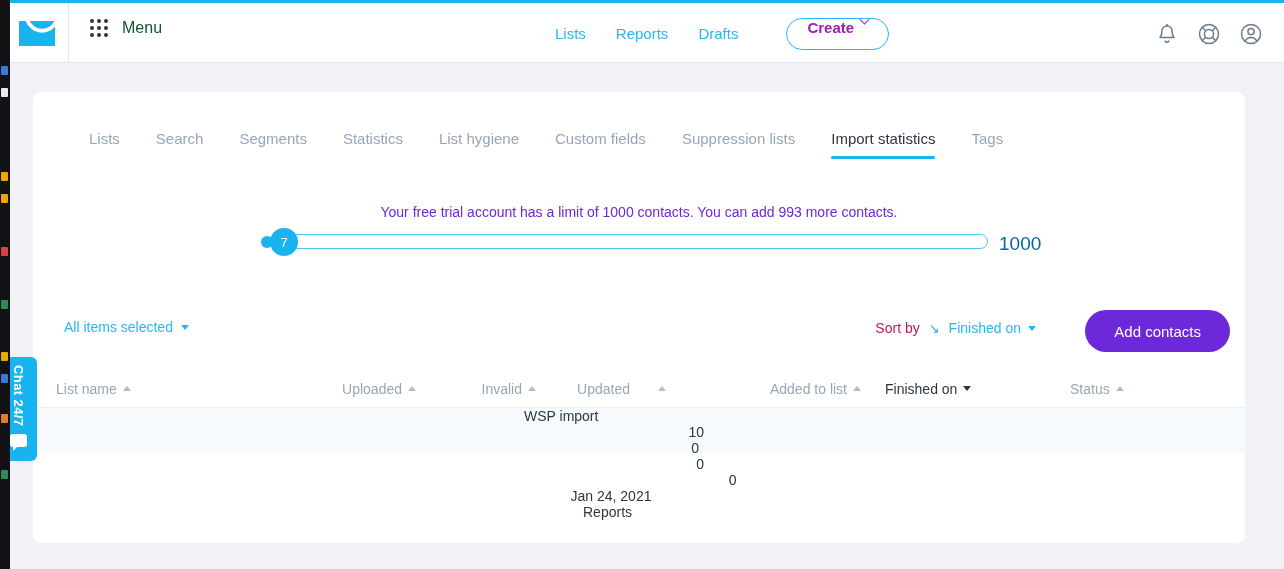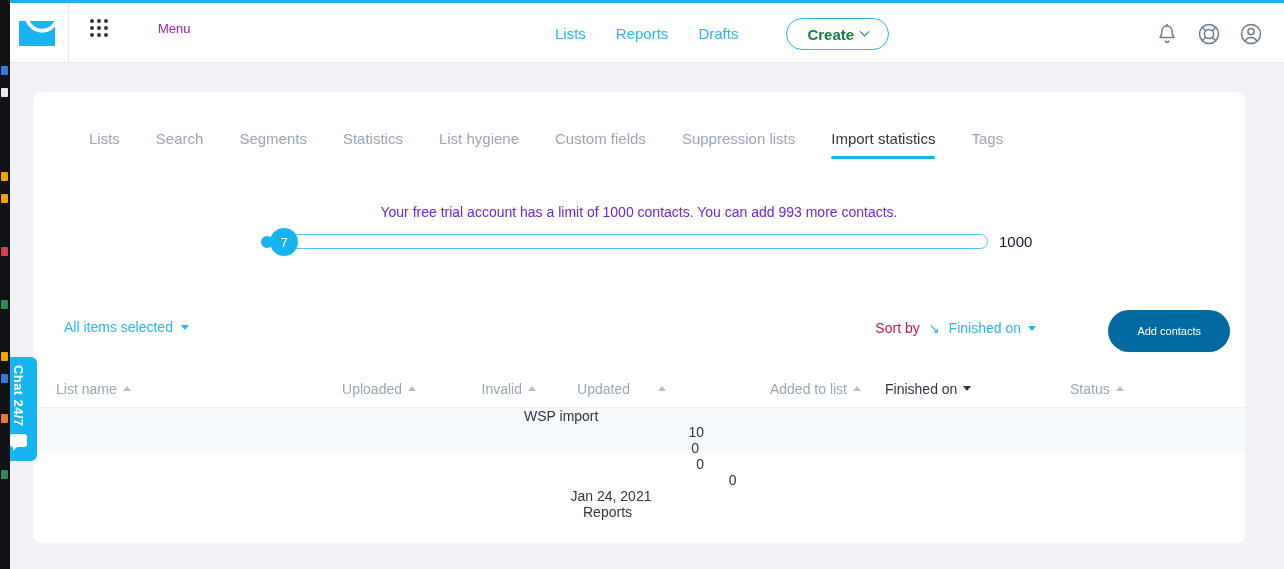--- a/index.html
+++ b/index.html
@@ -108,23 +108,22 @@
     grid-template-rows: repeat(3, 4px);
     gap: 3px;
   }
   .grid-icon i {
     display: block;
     width: 4px; height: 4px;
     border-radius: 50%;
     background: #2f3640;
   }
   .menu-label {
-    font-size: 13px;
-    color: #a21caf;
-    margin-left: 36px;
+    font-size: 16px;
+    color: #14532d;
   }
 
   #top-nav {
     position: absolute;
     left: 555px; top: 15px;
     display: flex;
     align-items: center;
     gap: 30px;
   }
   .nav-link {
@@ -132,25 +131,24 @@
     color: #29b6f6;
     cursor: pointer;
     line-height: 30px;
   }
   .create-btn {
     margin-left: 18px;
     height: 32px;
     padding: 0 20px;
     border: 1px solid #29b6f6;
     border-radius: 16px;
-    color: #15803d;
+    color: #a21caf;
     font-size: 15px;
     font-weight: bold;
     display: flex;
-    align-items: center;
     gap: 7px;
     cursor: pointer;
     background: #ffffff;
     white-space: nowrap;
   }
   .caret-down {
     display: inline-block;
     width: 0; height: 0;
     border-left: 4px solid transparent;
     border-right: 4px solid transparent;
@@ -268,22 +266,22 @@
     width: 12px;
     height: 12px;
     border-radius: 50%;
     background: #18b4f0;
     z-index: 2;
   }
   #slider-max {
     position: absolute;
     left: 745px;
     top: 11px;
-    font-size: 15px;
-    color: #0f172a;
+    font-size: 19px;
+    color: #0369a1;
   }
 
   
   #toolbar {
     position: absolute;
     left: 0; right: 0;
     top: 218px;
     height: 52px;
   }
   #select-dropdown {
@@ -318,23 +316,23 @@
     align-items: center;
     gap: 7px;
   }
   #add-contacts-btn {
     position: absolute;
     right: 15px; top: 0;
     height: 42px;
     padding: 0 29px;
     border: none;
     border-radius: 21px;
-    background: #0369a1;
+    background: #6d28d9;
     color: #ffffff;
-    font-size: 11px;
+    font-size: 15px;
     font-family: "Liberation Sans", sans-serif;
     cursor: pointer;
     white-space: nowrap;
   }
 
   
   #table {
     position: absolute;
     left: 0; right: 0;
     top: 278px;

